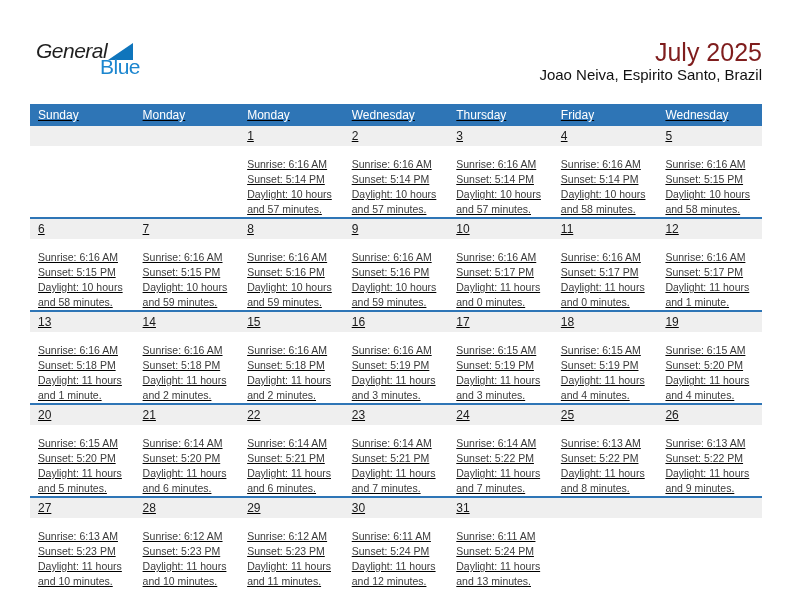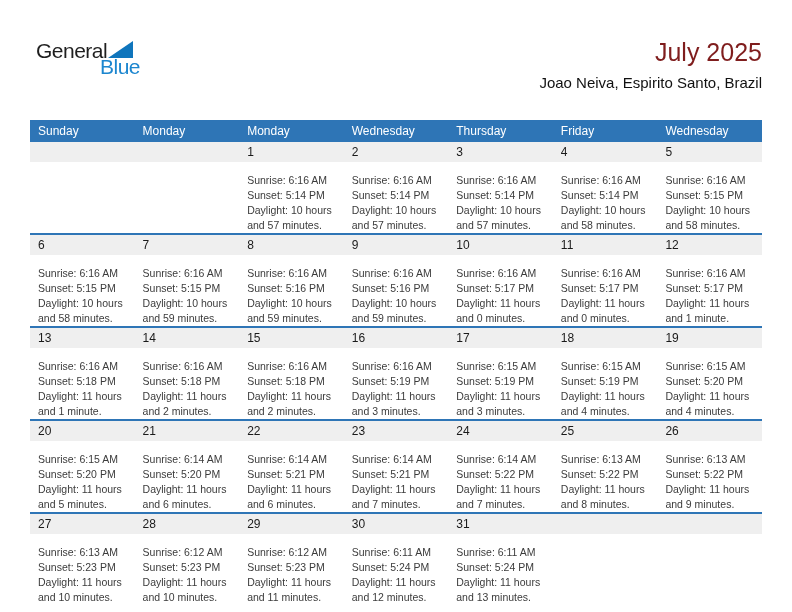--- a/index.html
+++ b/index.html
@@ -1,32 +1,32 @@
 <!DOCTYPE html>
 <html><head>
 <meta charset="utf-8">
 <style>
   * { margin:0; padding:0; box-sizing:border-box; }
   html,body { width:792px; height:612px; background:#fff; font-family:"Liberation Sans", sans-serif; }
   .page { position:relative; width:792px; height:612px; background:#fff; overflow:hidden; }
 
   
   .logo { position:absolute; left:36px; top:40px; width:110px; }
-  .logo-line1 { display:flex; align-items:flex-start; }
+  .logo-line1 { display:flex; align-items:center;font-style:italic; }
   .logo-general { font-size:21px; letter-spacing:-0.5px; color:#1f1f1f; line-height:21px; }
   .logo-triangle { width:0; height:0; border-left:25px solid transparent; border-bottom:17px solid #0f75bc; margin-left:1px; margin-top:1px; }
   .logo-blue { font-size:21px; letter-spacing:-0.5px; color:#1c86cf; line-height:18px; margin-left:64px; margin-top:-3px; }
 
   
   .titles { position:absolute; right:30px; top:38px; text-align:right; }
   .cal-title { font-size:25px; color:#7f1d1d; line-height:28px; }
-  .cal-subtitle { font-size:15px; color:#111; margin-top:8px; }
+  .cal-subtitle { font-size:15px; color:#111; }
 
   
-  .calendar { position:absolute; left:30px; top:120px; width:732px; }
+  .calendar { position:absolute; left:30px; top:104px; width:732px;text-decoration:underline; }
   .cal-header { display:grid; grid-template-columns:repeat(7,1fr); background:#2e75b6; height:22px; }
   .hcell { color:#fff; font-size:12px; line-height:22px; padding-left:8px; overflow:hidden; white-space:nowrap; }
 
   .week-row { display:grid; grid-template-columns:repeat(7,1fr); min-height:91px; }
   .week-row + .week-row { border-top:2px solid #2e75b6; }
   .day-cell { overflow:hidden; }
   .date-strip { height:20px; background:#efefef; font-size:12px; line-height:20px; padding-left:8px; color:#1a1a1a; }
   .day-details { padding:3px 5px 0 8px; font-size:10.5px; line-height:15px; color:#3b3b3b;margin-top:8px; }
 </style>
 </head>

